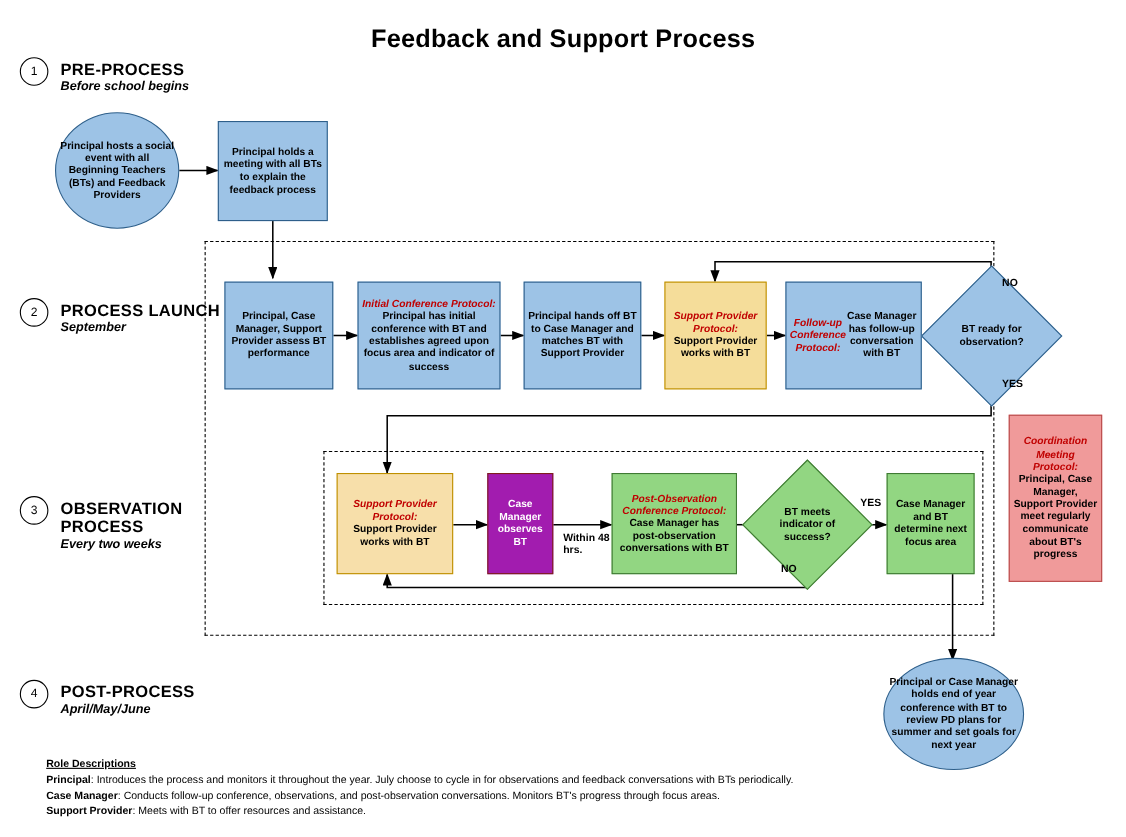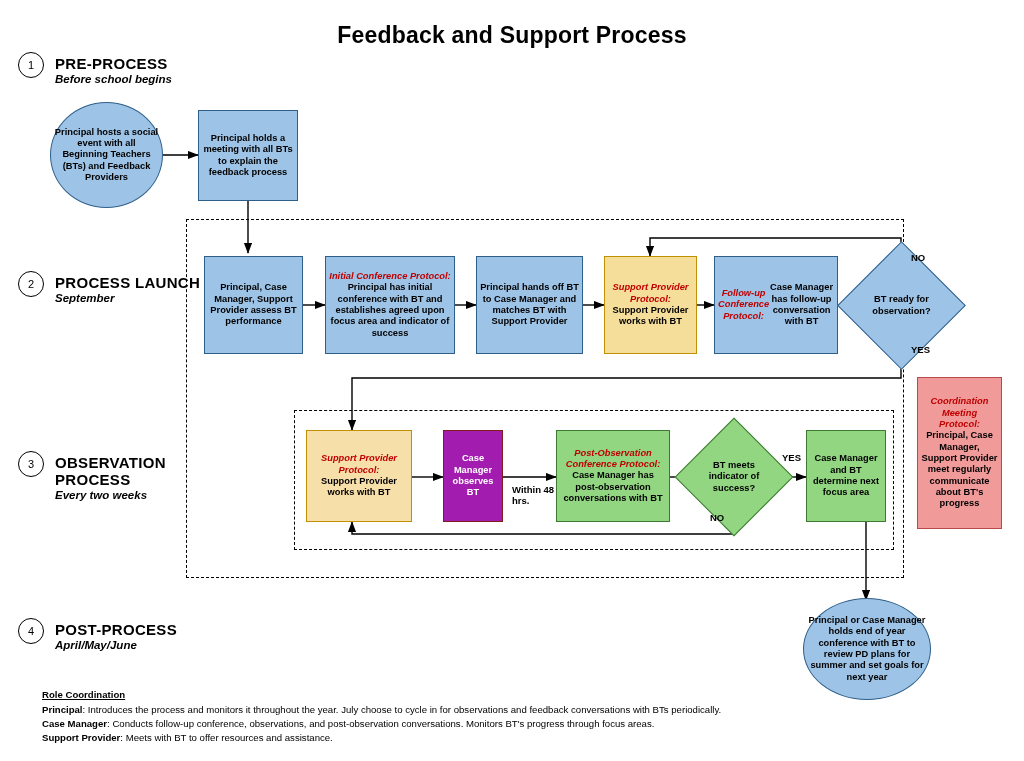--- a/index.html
+++ b/index.html
@@ -280,21 +280,21 @@
   <div class="node green-light" style="left:806px; top:430px; width:80px; height:92px;">Case Manager and BT determine next focus area</div>
 
   <div class="node pink" style="left:917px; top:377px; width:85px; height:152px; flex-direction:column;">
     <span class="proto">Coordination Meeting Protocol:</span>
     <span>Principal, Case Manager, Support Provider meet regularly communicate about BT's progress</span>
   </div>
 
   <div class="node blue ellipse" style="left:803px; top:598px; width:128px; height:102px;">Principal or Case Manager holds end of year conference with BT to review PD plans for summer and set goals for next year</div>
 
   <div class="footer">
-    <span class="hdr">Role Coordination</span>
+    <span class="hdr">Role Descriptions</span>
     <div>
       <span class="role">Principal</span><span>:  Introduces the process and monitors it throughout the year.  July choose to cycle in for observations and feedback conversations with BTs periodically.</span>
     </div>
     <div>
       <span class="role">Case Manager</span><span>:  Conducts follow-up conference, observations, and post-observation conversations.  Monitors BT's progress through focus areas.</span>
     </div>
     <div>
       <span class="role">Support Provider</span><span>:  Meets with BT to offer resources and assistance.</span>
     </div>
   </div>

